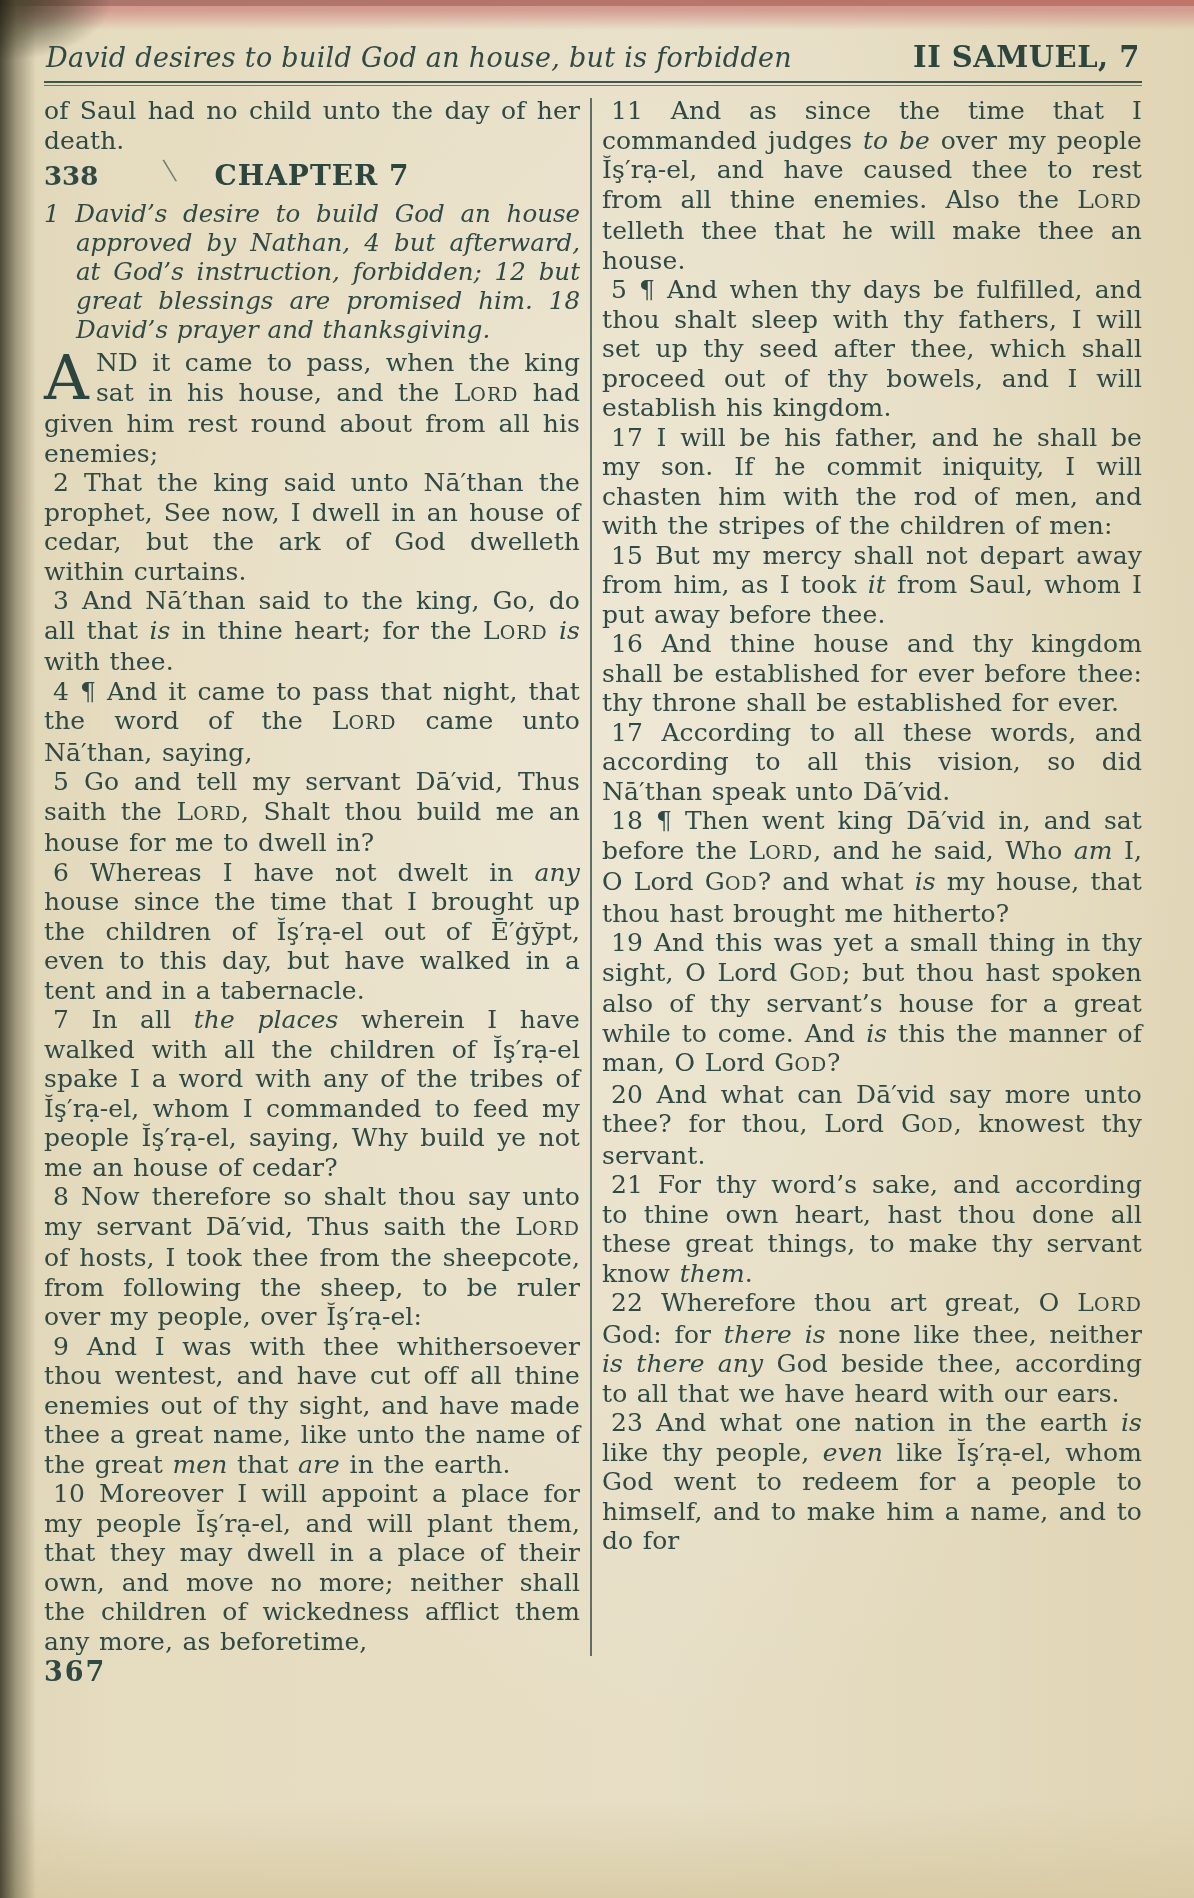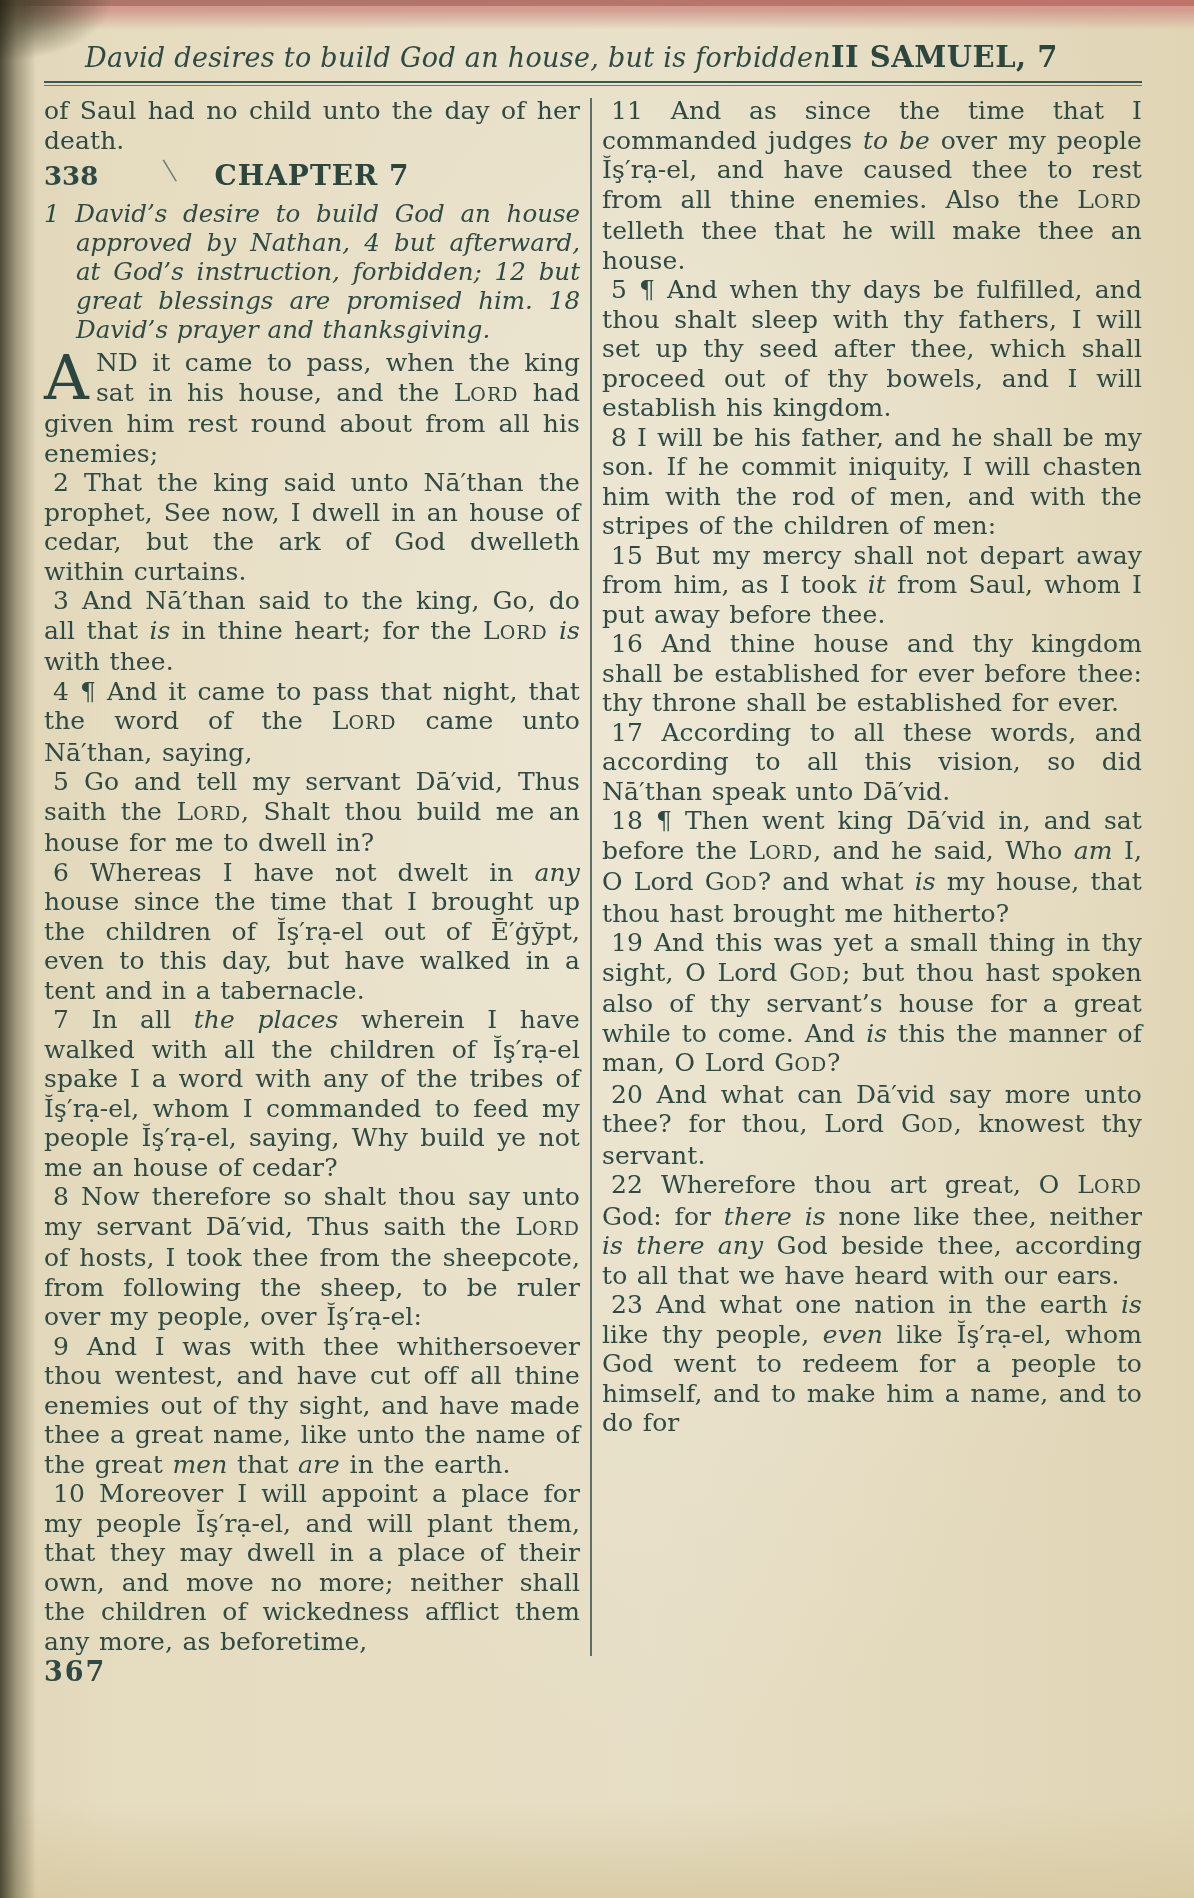--- a/index.html
+++ b/index.html
@@ -31,21 +31,21 @@
   }
   .corner-shadow{
     position:absolute;top:0;left:0;width:110px;height:60px;
     background:radial-gradient(ellipse at 0 0, rgba(56,54,35,.95) 0%, rgba(56,54,35,.5) 40%, rgba(56,54,35,0) 72%);
   }
   .gutter{
     position:absolute;top:0;left:0;bottom:0;width:36px;
     background:linear-gradient(90deg, rgba(40,38,24,.8) 0%, rgba(84,79,55,.45) 45%, rgba(84,79,55,0) 100%);
   }
   .content{position:absolute;left:44px;right:52px;top:40px;}
-  .header{display:flex;justify-content:flex-start;align-items:baseline;padding:0 2px;margin-left:39px;}
+  .header{display:flex;justify-content:space-between;align-items:baseline;padding:0 2px;}
   .running-head{font-style:italic;font-size:27px;letter-spacing:.3px;white-space:nowrap;}
   .book-ref{font-weight:700;font-size:29px;letter-spacing:.5px;white-space:nowrap;color:#2b463f;}
   .rule{margin-top:7px;height:2px;border-top:2px solid #3c5650;border-bottom:1px solid rgba(60,86,80,.75);}
   .cols{display:flex;margin-top:10px;}
   .col-left{width:536px;}
   .divider{border-left:2px solid rgba(66,92,85,.85);margin:2px 10px 0 10px;}
   .col-right{flex:1;}
   .verse{
     font-size:25px;line-height:29.5px;margin:0;
     text-align:justify;text-indent:9px;word-spacing:1.5px;letter-spacing:.1px;
@@ -109,27 +109,28 @@
             <p class="verse">10 Moreover I will appoint a place for my people Ĭş′rạ-el, and will plant them, that they may dwell in a place of their own, and move no more; neither shall the children of wickedness afflict them any more, as beforetime,</p>
           </div>
       </div>
 
       <div class="divider"></div>
 
       <div class="col-right">
         <div>
             <p class="verse">11 And as since the time that I commanded judges <i>to be</i> over my people Ĭş′rạ-el, and have caused thee to rest from all thine enemies. Also the L<span class="ksc">ORD</span> telleth thee that he will make thee an house.</p>
             <p class="verse">5 ¶ And when thy days be fulfilled, and thou shalt sleep with thy fathers, I will set up thy seed after thee, which shall proceed out of thy bowels, and I will establish his kingdom.</p>
-            <p class="verse">8 I will be his father, and he shall be my son. If he commit iniquity, I will chasten him with the rod of men, and with the stripes of the children of men:</p>
+            <p class="verse">17 I will be his father, and he shall be my son. If he commit iniquity, I will chasten him with the rod of men, and with the stripes of the children of men:</p>
             <p class="verse">15 But my mercy shall not depart away from him, as I took <i>it</i> from Saul, whom I put away before thee.</p>
             <p class="verse">16 And thine house and thy kingdom shall be established for ever before thee: thy throne shall be established for ever.</p>
             <p class="verse">17 According to all these words, and according to all this vision, so did Nā′than speak unto Dā′vid.</p>
             <p class="verse">18 ¶ Then went king Dā′vid in, and sat before the L<span class="ksc">ORD</span>, and he said, Who <i>am</i> I, O Lord G<span class="ksc">OD</span>? and what <i>is</i> my house, that thou hast brought me hitherto?</p>
             <p class="verse">19 And this was yet a small thing in thy sight, O Lord G<span class="ksc">OD</span>; but thou hast spoken also of thy servant’s house for a great while to come. And <i>is</i> this the manner of man, O Lord G<span class="ksc">OD</span>?</p>
             <p class="verse">20 And what can Dā′vid say more unto thee? for thou, Lord G<span class="ksc">OD</span>, knowest thy servant.</p>
+            <p class="verse">21 For thy word’s sake, and according to thine own heart, hast thou done all these great things, to make thy servant know <i>them</i>.</p>
             <p class="verse">22 Wherefore thou art great, O L<span class="ksc">ORD</span> God: for <i>there is</i> none like thee, neither <i>is there any</i> God beside thee, according to all that we have heard with our ears.</p>
             <p class="verse">23 And what one nation in the earth <i>is</i> like thy people, <i>even</i> like Ĭş′rạ-el, whom God went to redeem for a people to himself, and to make him a name, and to do for</p>
           </div>
       </div>
 
     </div>
 
     <div class="footer">
       <span class="page-number">367</span>
     </div>

